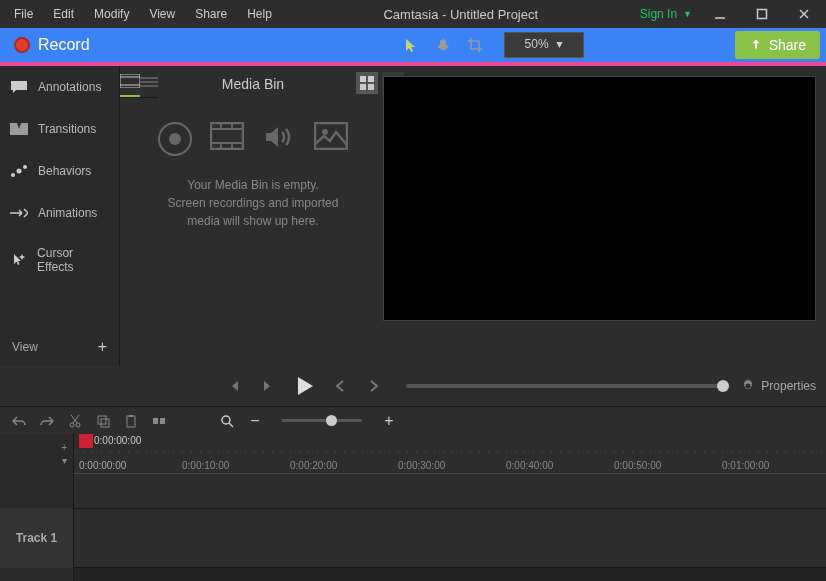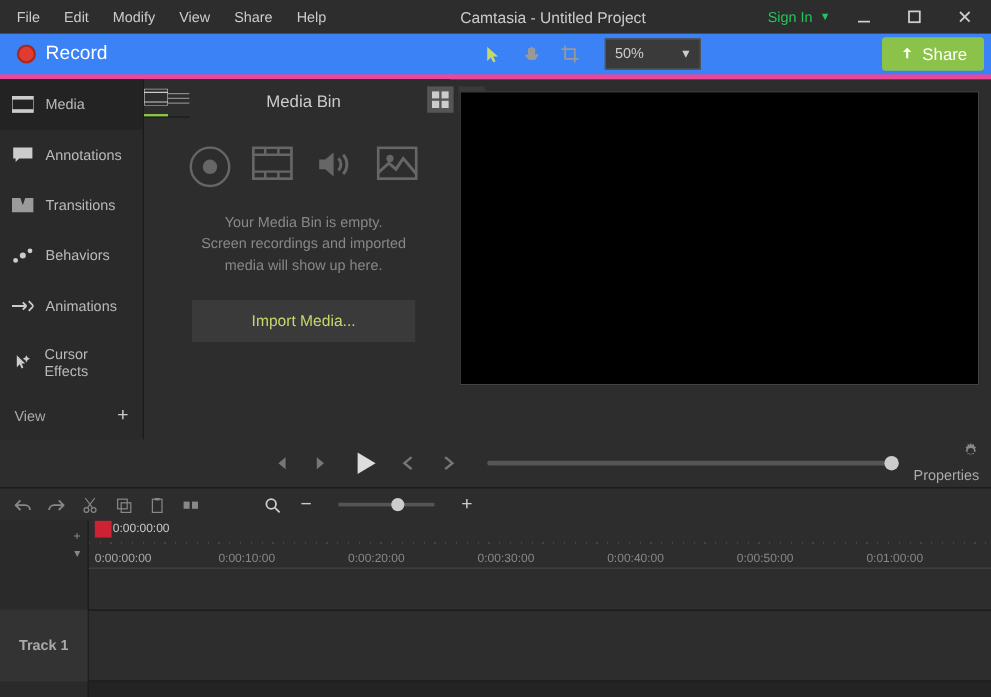--- a/index.html
+++ b/index.html
@@ -7,21 +7,21 @@
 .menubar { display: flex; align-items: center; height: 28px; padding: 0 4px; background: #2d2d2d; }
 .menubar .menu-item { padding: 4px 10px; color: #ccc; cursor: pointer; font-size: 12px; }
 .menubar .title { flex: 1; text-align: center; color: #ccc; font-size: 13px; }
 .menubar .right { display: flex; align-items: center; gap: 14px; padding-right: 4px; }
 .win-btn { width: 28px; height: 22px; display: flex; align-items: center; justify-content: center; }
 .toolbar { display: flex; align-items: center; height: 38px; background: #3b82f6; padding: 0 6px; border-bottom: 4px solid #ec4899; }
 .record-btn { display: flex; align-items: center; gap: 8px; color: #fff; font-size: 16px; padding: 4px 8px; }
 .record-dot { width: 16px; height: 16px; border-radius: 50%; background: #e03c31; border: 2px solid #a82a22; }
 .tool-group { display: flex; align-items: center; gap: 6px; margin-left: 300px; }
 .tool-icon { width: 26px; height: 26px; display: flex; align-items: center; justify-content: center; }
-.zoom-select { background: #3a3a3a; border: 1px solid #555; color: #ccc; padding: 4px 8px; width: 80px; height: 26px; font-size: 12px; margin-left: 10px; position: relative; }
+.zoom-select { background: #3a3a3a; border: 1px solid #555; color: #ccc; padding: 4px 20px; width: 80px; height: 26px; font-size: 12px; margin-left: 10px; position: relative; }
 .share-btn { margin-left: auto; background: #8bc34a; color: #fff; border: none; border-radius: 3px; padding: 6px 14px; display: flex; align-items: center; gap: 6px; font-size: 14px; }
 .main { display: flex; height: 300px; }
 .sidebar { width: 120px; background: #2a2a2a; border-right: 1px solid #1a1a1a; display: flex; flex-direction: column; }
 .sidebar-item { display: flex; align-items: center; gap: 10px; padding: 12px 10px; color: #bbb; font-size: 12px; cursor: pointer; }
 .sidebar-item.active { background: #232323; }
 .sidebar-icon { width: 18px; height: 18px; display: flex; align-items: center; justify-content: center; }
 .sidebar-more { margin-top: auto; display: flex; align-items: center; justify-content: space-between; padding: 10px 12px; color: #aaa; font-size: 12px; }
 .panel { width: 255px; background: #2d2d2d; display: flex; }
 .panel-tabs { display: flex; height: 32px; border-bottom: 1px solid #1a1a1a; }
 .panel-tab { flex: 1; display: flex; align-items: center; justify-content: center; }
@@ -36,21 +36,21 @@
 .view-toggle { width: 22px; height: 22px; background: #3a3a3a; display: flex; align-items: center; justify-content: center; }
 .view-toggle.active { background: #555; }
 .preview { flex: 1; padding: 10px 10px 10px 8px; }
 .preview-canvas { width: 100%; height: 245px; background: #000; border: 1px solid #444; }
 .playback { display: flex; align-items: center; height: 40px; padding: 0 10px; background: #2d2d2d; gap: 4px; }
 .play-controls { display: flex; align-items: center; gap: 6px; margin-left: 210px; }
 .pb-btn { width: 28px; height: 28px; display: flex; align-items: center; justify-content: center; color: #888; }
 .play-big { width: 32px; height: 32px; }
 .scrub { flex: 1; height: 4px; background: #555; margin: 0 14px; position: relative; border-radius: 2px; }
 .scrub-handle { position: absolute; right: -6px; top: -4px; width: 12px; height: 12px; background: #ccc; border-radius: 50%; }
-.props { display: flex; align-items: flex-end; gap: 6px; color: #aaa; font-size: 12px; flex-direction: column; }
+.props { display: flex; align-items: center; gap: 6px; color: #aaa; font-size: 12px; }
 .tl-tools { display: flex; align-items: center; height: 28px; padding: 0 10px; gap: 10px; background: #2d2d2d; border-top: 1px solid #1a1a1a; }
 .tl-tool { width: 18px; height: 18px; display: flex; align-items: center; justify-content: center; color: #888; }
 .zoom-slider { width: 80px; height: 3px; background: #555; position: relative; margin: 0 8px; }
 .zoom-handle { position: absolute; left: 44px; top: -4px; width: 11px; height: 11px; background: #ccc; border-radius: 50%; }
 .timeline { background: #2d2d2d; height: 147px; display: flex; }
 .tl-left { width: 74px; background: #2a2a2a; border-right: 1px solid #1a1a1a; display: flex; flex-direction: column; }
 .tl-left-top { height: 40px; display: flex; flex-direction: column; align-items: flex-end; justify-content: center; padding-right: 6px; gap: 2px; }
 .plus-minus { color: #888; font-size: 10px; }
 .track-label { height: 60px; display: flex; align-items: center; justify-content: center; color: #aaa; font-size: 12px; margin-top: 34px; background: #333; font-weight: bold; }
 .tl-right { flex: 1; position: relative; }
@@ -126,30 +126,20 @@
   <button class="share-btn">
     <svg width="14" height="14" viewBox="0 0 16 16">
         <path d="M8 2l4 4h-3v6H7V6H4z" fill="#fff"></path>
       </svg>
     <span>Share</span>
   </button>
 </div>
 
 <div class="main">
   <div class="sidebar">
-    <div class="sidebar-item active">
-      <span class="sidebar-icon">
-          <svg width="18" height="14" viewBox="0 0 18 14">
-            <rect x="0" y="0" width="18" height="14" fill="none" stroke="#ccc"></rect>
-            <rect x="0" y="0" width="18" height="3" fill="#ccc"></rect>
-            <rect x="0" y="11" width="18" height="3" fill="#ccc"></rect>
-          </svg>
-        </span>
-      <span>Media</span>
-    </div>
     <div class="sidebar-item">
       <span class="sidebar-icon">
           <svg width="18" height="14" viewBox="0 0 18 14">
             <path d="M1 1h16v9H6l-3 3v-3H1z" fill="#ccc"></path>
           </svg>
         </span>
       <span>Annotations</span>
     </div>
     <div class="sidebar-item">
       <span class="sidebar-icon">
@@ -238,21 +228,20 @@
               <circle cx="11" cy="10" r="3" fill="#666"></circle>
               <path d="M1 22l9-8 6 5 6-9 11 13" fill="none" stroke="#666" stroke-width="2.5"></path>
             </svg>
           </div>
       </div>
       <div class="medbin-empty">
         <div>Your Media Bin is empty.</div>
         <div>Screen recordings and imported</div>
         <div>media will show up here.</div>
       </div>
-      <button class="import-btn">Import Media...</button>
     </div>
     <div class="panel-footer">
       <div class="view-toggle active">
           <svg width="14" height="14" viewBox="0 0 14 14">
             <rect x="0" y="0" width="6" height="6" fill="#ccc"></rect>
             <rect x="8" y="0" width="6" height="6" fill="#ccc"></rect>
             <rect x="0" y="8" width="6" height="6" fill="#ccc"></rect>
             <rect x="8" y="8" width="6" height="6" fill="#ccc"></rect>
           </svg>
         </div>

